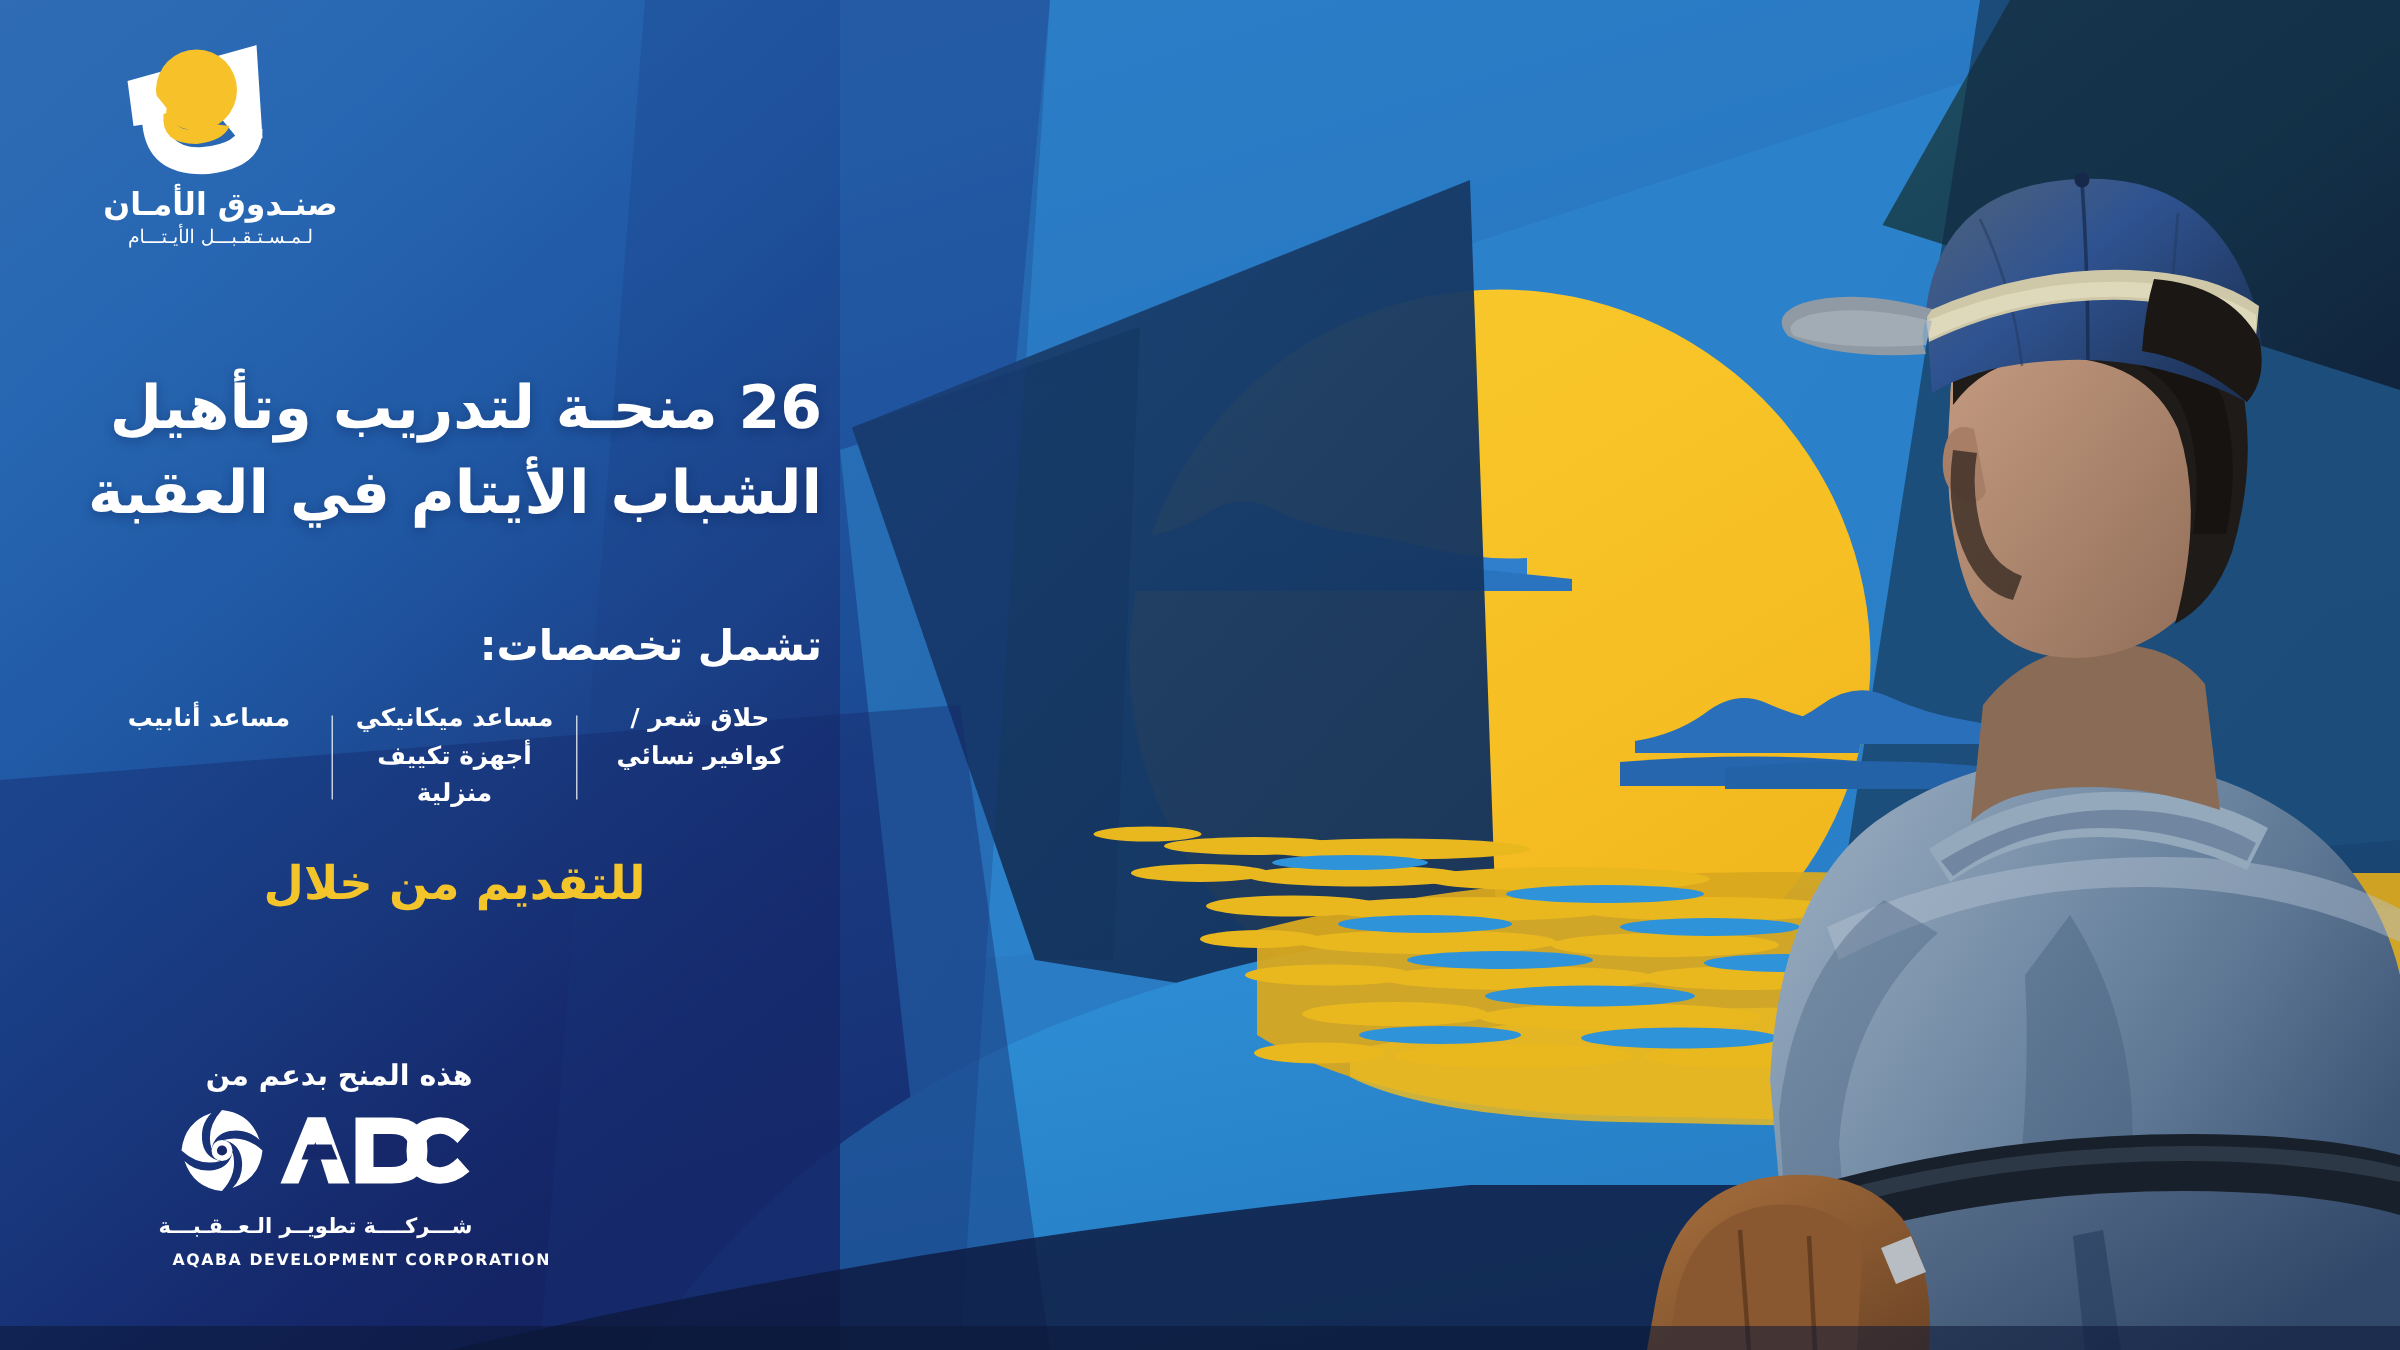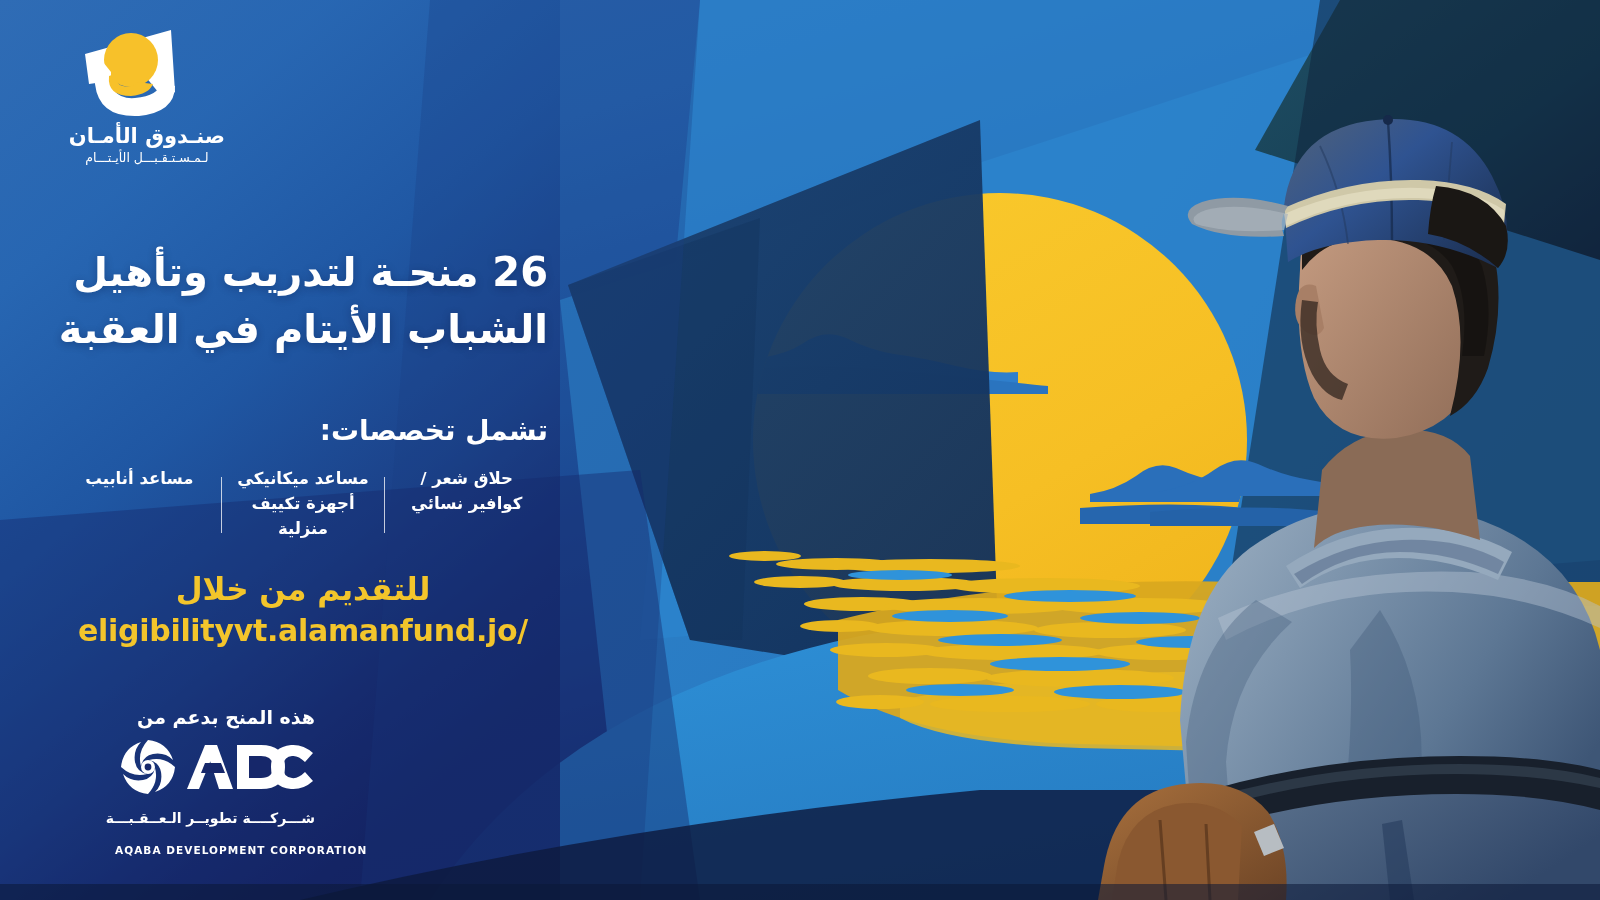--- a/index.html
+++ b/index.html
@@ -181,21 +181,21 @@
     white-space: nowrap;
   }
   .adc-en {
     color: #ffffff;
     font-size: 10.5px;
     font-weight: bold;
     letter-spacing: 1.05px;
     text-align: center;
     direction: ltr;
     width: 200px;
-    margin-top: 18px;
+    margin-top: 8px;
     white-space: nowrap;
   }
 </style>
 </head>
 <body>
 
 <div id="poster">
 
   <svg class="bg-svg" viewBox="0 0 1600 900" aria-hidden="true">
     <defs>
@@ -439,21 +439,20 @@
 كوافير نسائي</div>
       <div class="spec-div"></div>
       <div class="spec-item">مساعد ميكانيكي
 أجهزة تكييف منزلية</div>
       <div class="spec-div"></div>
       <div class="spec-item">مساعد أنابيب</div>
     </div>
 
     <div class="cta">
       <div class="cta-label">للتقديم من خلال</div>
-      <div class="cta-url">eligibilityvt.alamanfund.jo/</div>
     </div>
 
     <div class="supporter">
       <div class="supporter-label">هذه المنح بدعم من</div>
       <div class="adc-lockup">
         <svg class="adc-spiral" viewBox="0 0 62 62" aria-hidden="true">
           <g fill="#ffffff">
             <path d="M31 4 Q50 6 56 24 Q48 16 36 18 Q26 20 24 30 Q20 16 31 4 Z"></path>
             <path d="M58 31 Q56 50 38 56 Q46 48 44 36 Q42 26 32 24 Q46 20 58 31 Z"></path>
             <path d="M31 58 Q12 56 6 38 Q14 46 26 44 Q36 42 38 32 Q42 46 31 58 Z"></path>

